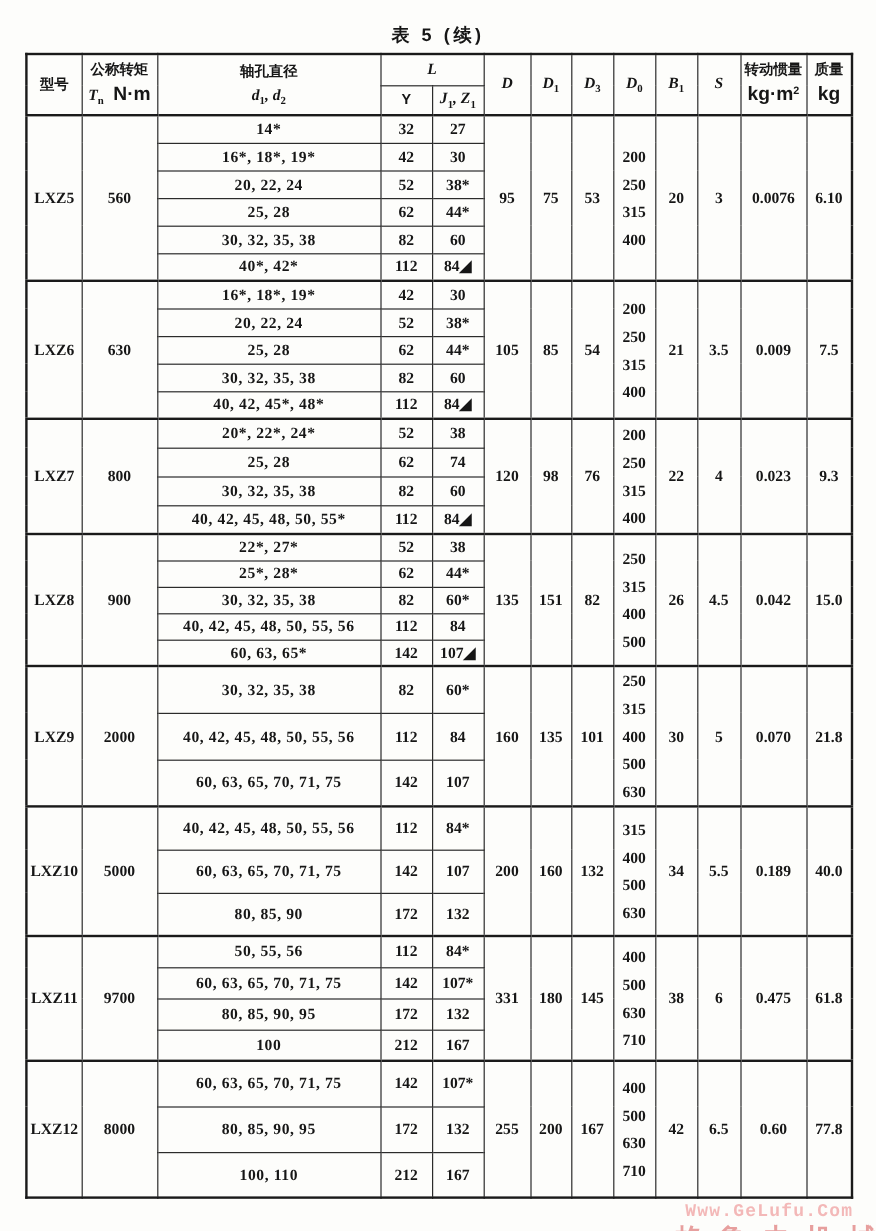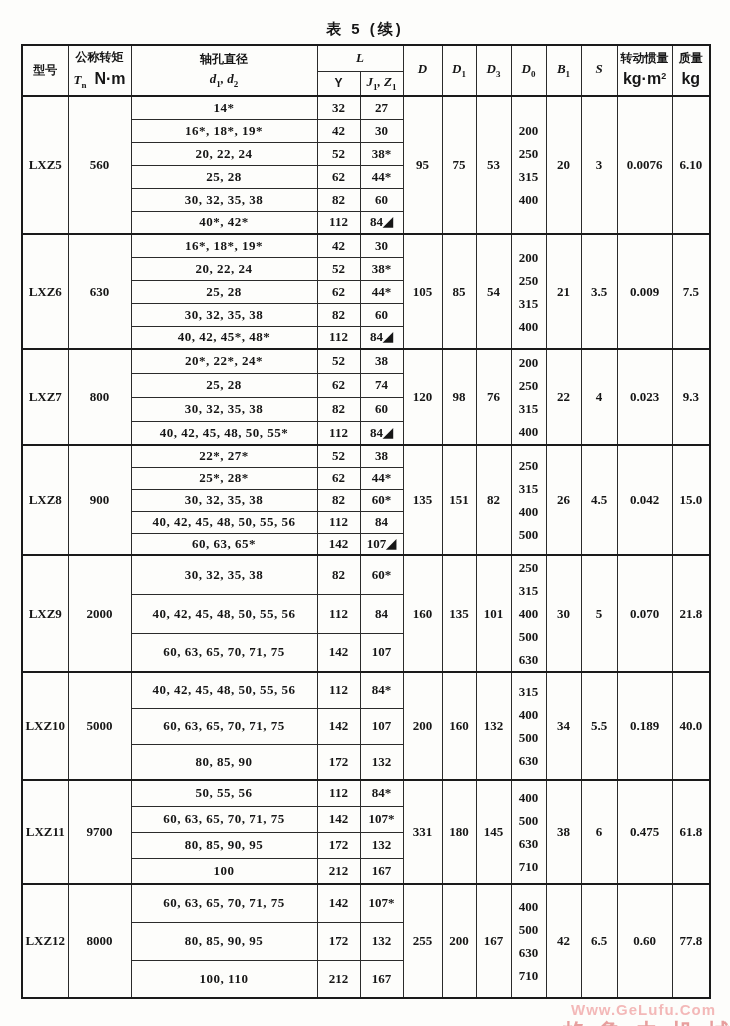--- a/index.html
+++ b/index.html
@@ -77,20 +77,21 @@
   }
   .watermark2 {
     position: absolute;
     top: 1001px; left: 571px;
     font-size: 15px;
     font-weight: bold;
     letter-spacing: 1px;
     color: rgba(238, 148, 148, 0.65);
     white-space: nowrap;
     z-index: 5;
+    font-family: Liberation Mono, monospace;
   }
 </style>
 </head>
 <body>
 
 <div class="page">
 
   <div class="doc-title">表 5 (续)</div>
 
   <table class="spec">

